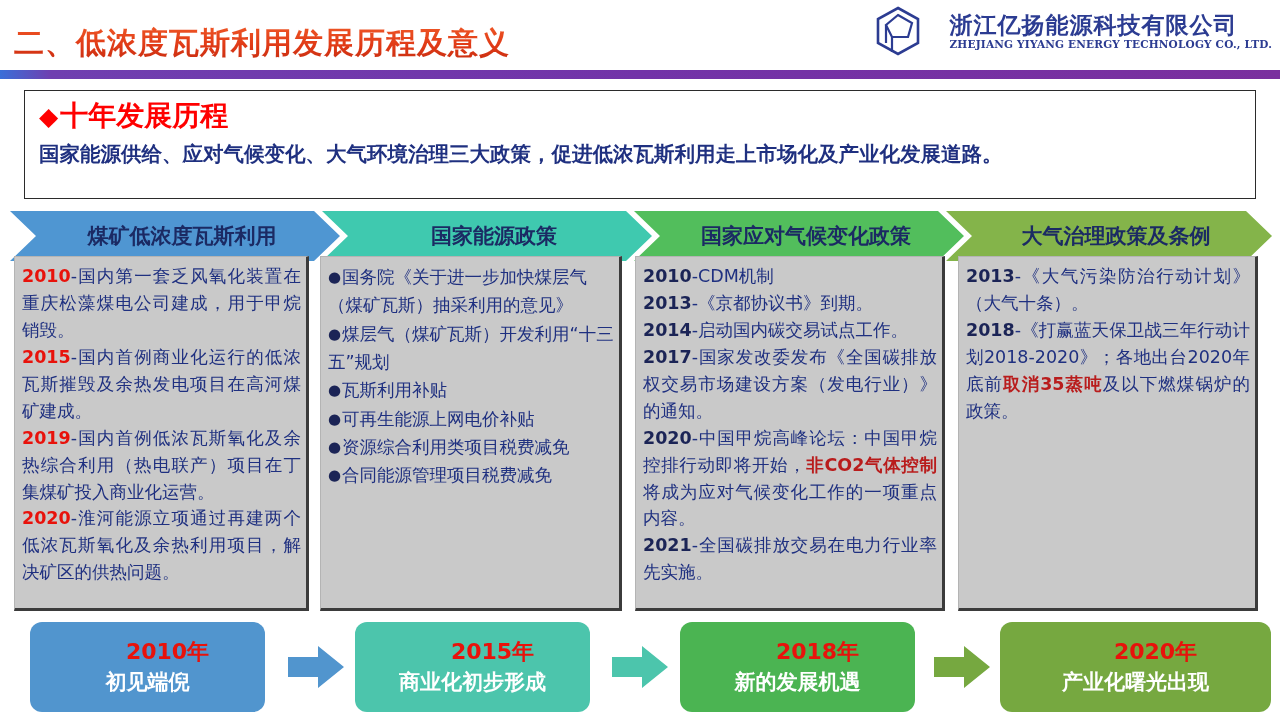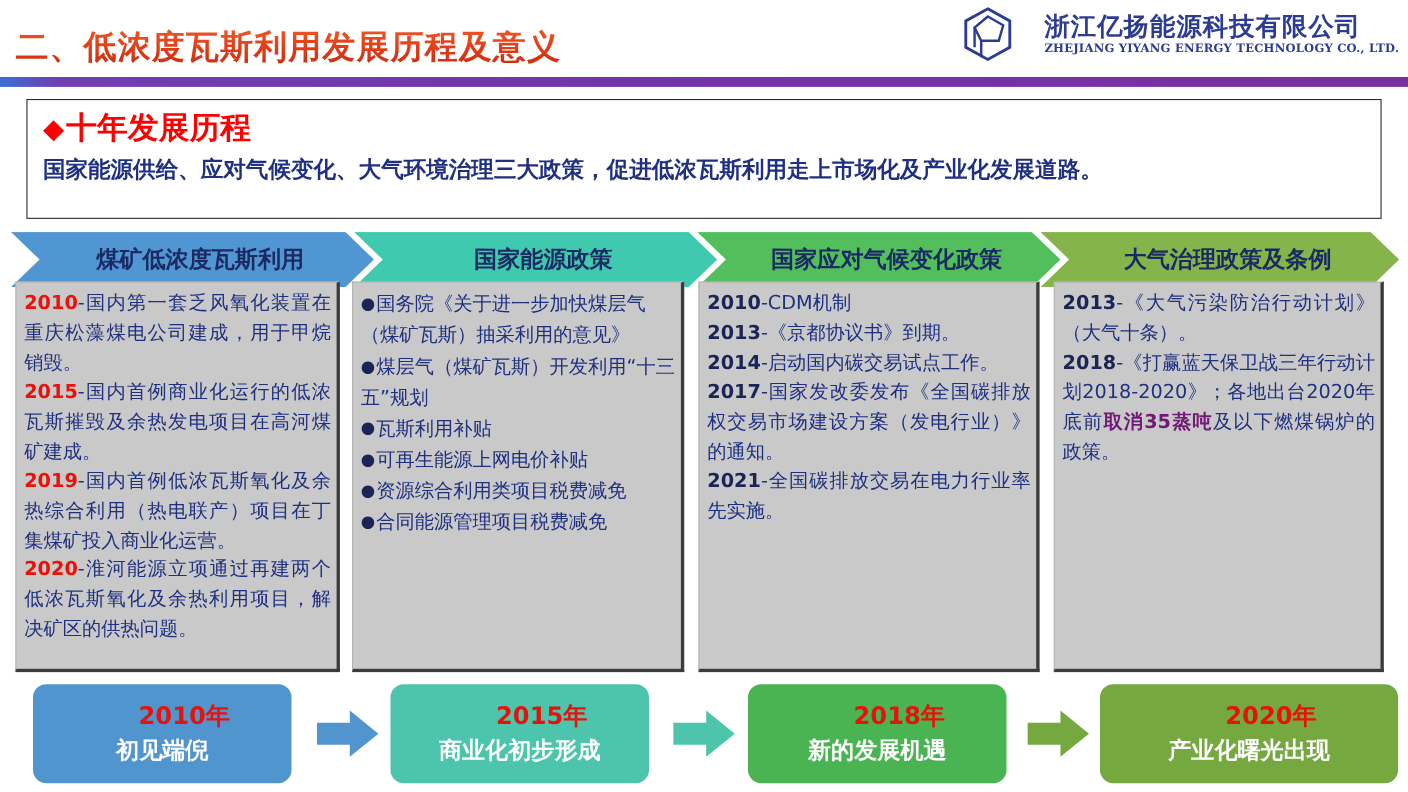--- a/index.html
+++ b/index.html
@@ -66,21 +66,21 @@
     padding:6px 5px 4px 7px;
     overflow:hidden;
   }
   .cb-line{
     font-size:17.5px;line-height:1.54;color:#1F3080;
     text-align:justify;text-justify:inter-ideograph;
     white-space:normal;word-break:break-all;
   }
   .yr-red{color:#E8120B;font-weight:bold;}
   .yr-navy{color:#1B2456;font-weight:bold;}
-  .hl-red{color:#701a75;font-weight:bold;}
+  .hl-red{color:#b91c1c;font-weight:bold;}
   .bullet-line{
     font-size:17.5px;line-height:1.62;color:#1F3080;
     text-indent:0;padding-left:0;
     word-break:break-all;
   }
   .bullet-line .bt{color:#1B2456;font-size:15px;vertical-align:1px;margin-right:1px;}
 
   
   .milestone{
     position:absolute;top:622px;height:90px;border-radius:12px;
@@ -148,20 +148,21 @@
       <div class="bullet-line"><span class="bt">●</span><span>瓦斯利用补贴</span></div>
       <div class="bullet-line"><span class="bt">●</span><span>可再生能源上网电价补贴</span></div>
       <div class="bullet-line"><span class="bt">●</span><span>资源综合利用类项目税费减免</span></div>
       <div class="bullet-line"><span class="bt">●</span><span>合同能源管理项目税费减免</span></div>
     </div>
     <div class="content-box" style="left: 635px; width: 310px;">
       <div class="cb-line"><span class="yr-navy">2010</span><span>-CDM机制</span></div>
       <div class="cb-line"><span class="yr-navy">2013</span><span>-《京都协议书》到期。</span></div>
       <div class="cb-line"><span class="yr-navy">2014</span><span>-启动国内碳交易试点工作。</span></div>
       <div class="cb-line"><span class="yr-navy">2017</span><span>-国家发改委发布《全国碳排放权交易市场建设方案（发电行业）》的通知。</span></div>
+      <div class="cb-line"><span class="yr-navy">2020</span><span>-中国甲烷高峰论坛：中国甲烷控排行动即将开始，</span><span class="hl-red">非CO2气体控制</span><span>将成为应对气候变化工作的一项重点内容。</span></div>
       <div class="cb-line"><span class="yr-navy">2021</span><span>-全国碳排放交易在电力行业率先实施。</span></div>
     </div>
     <div class="content-box" style="left: 958px; width: 300px;">
       <div class="cb-line"><span class="yr-navy">2013</span><span>-《大气污染防治行动计划》（大气十条）。</span></div>
       <div class="cb-line"><span class="yr-navy">2018</span><span>-《打赢蓝天保卫战三年行动计划2018-2020》；各地出台2020年底前</span><span class="hl-red">取消35蒸吨</span><span>及以下燃煤锅炉的政策。</span></div>
     </div>
   </div>
 
 <div id="milestone-row">
     <div class="milestone" style="left: 30px; width: 235px; background: rgb(81, 149, 206);">

